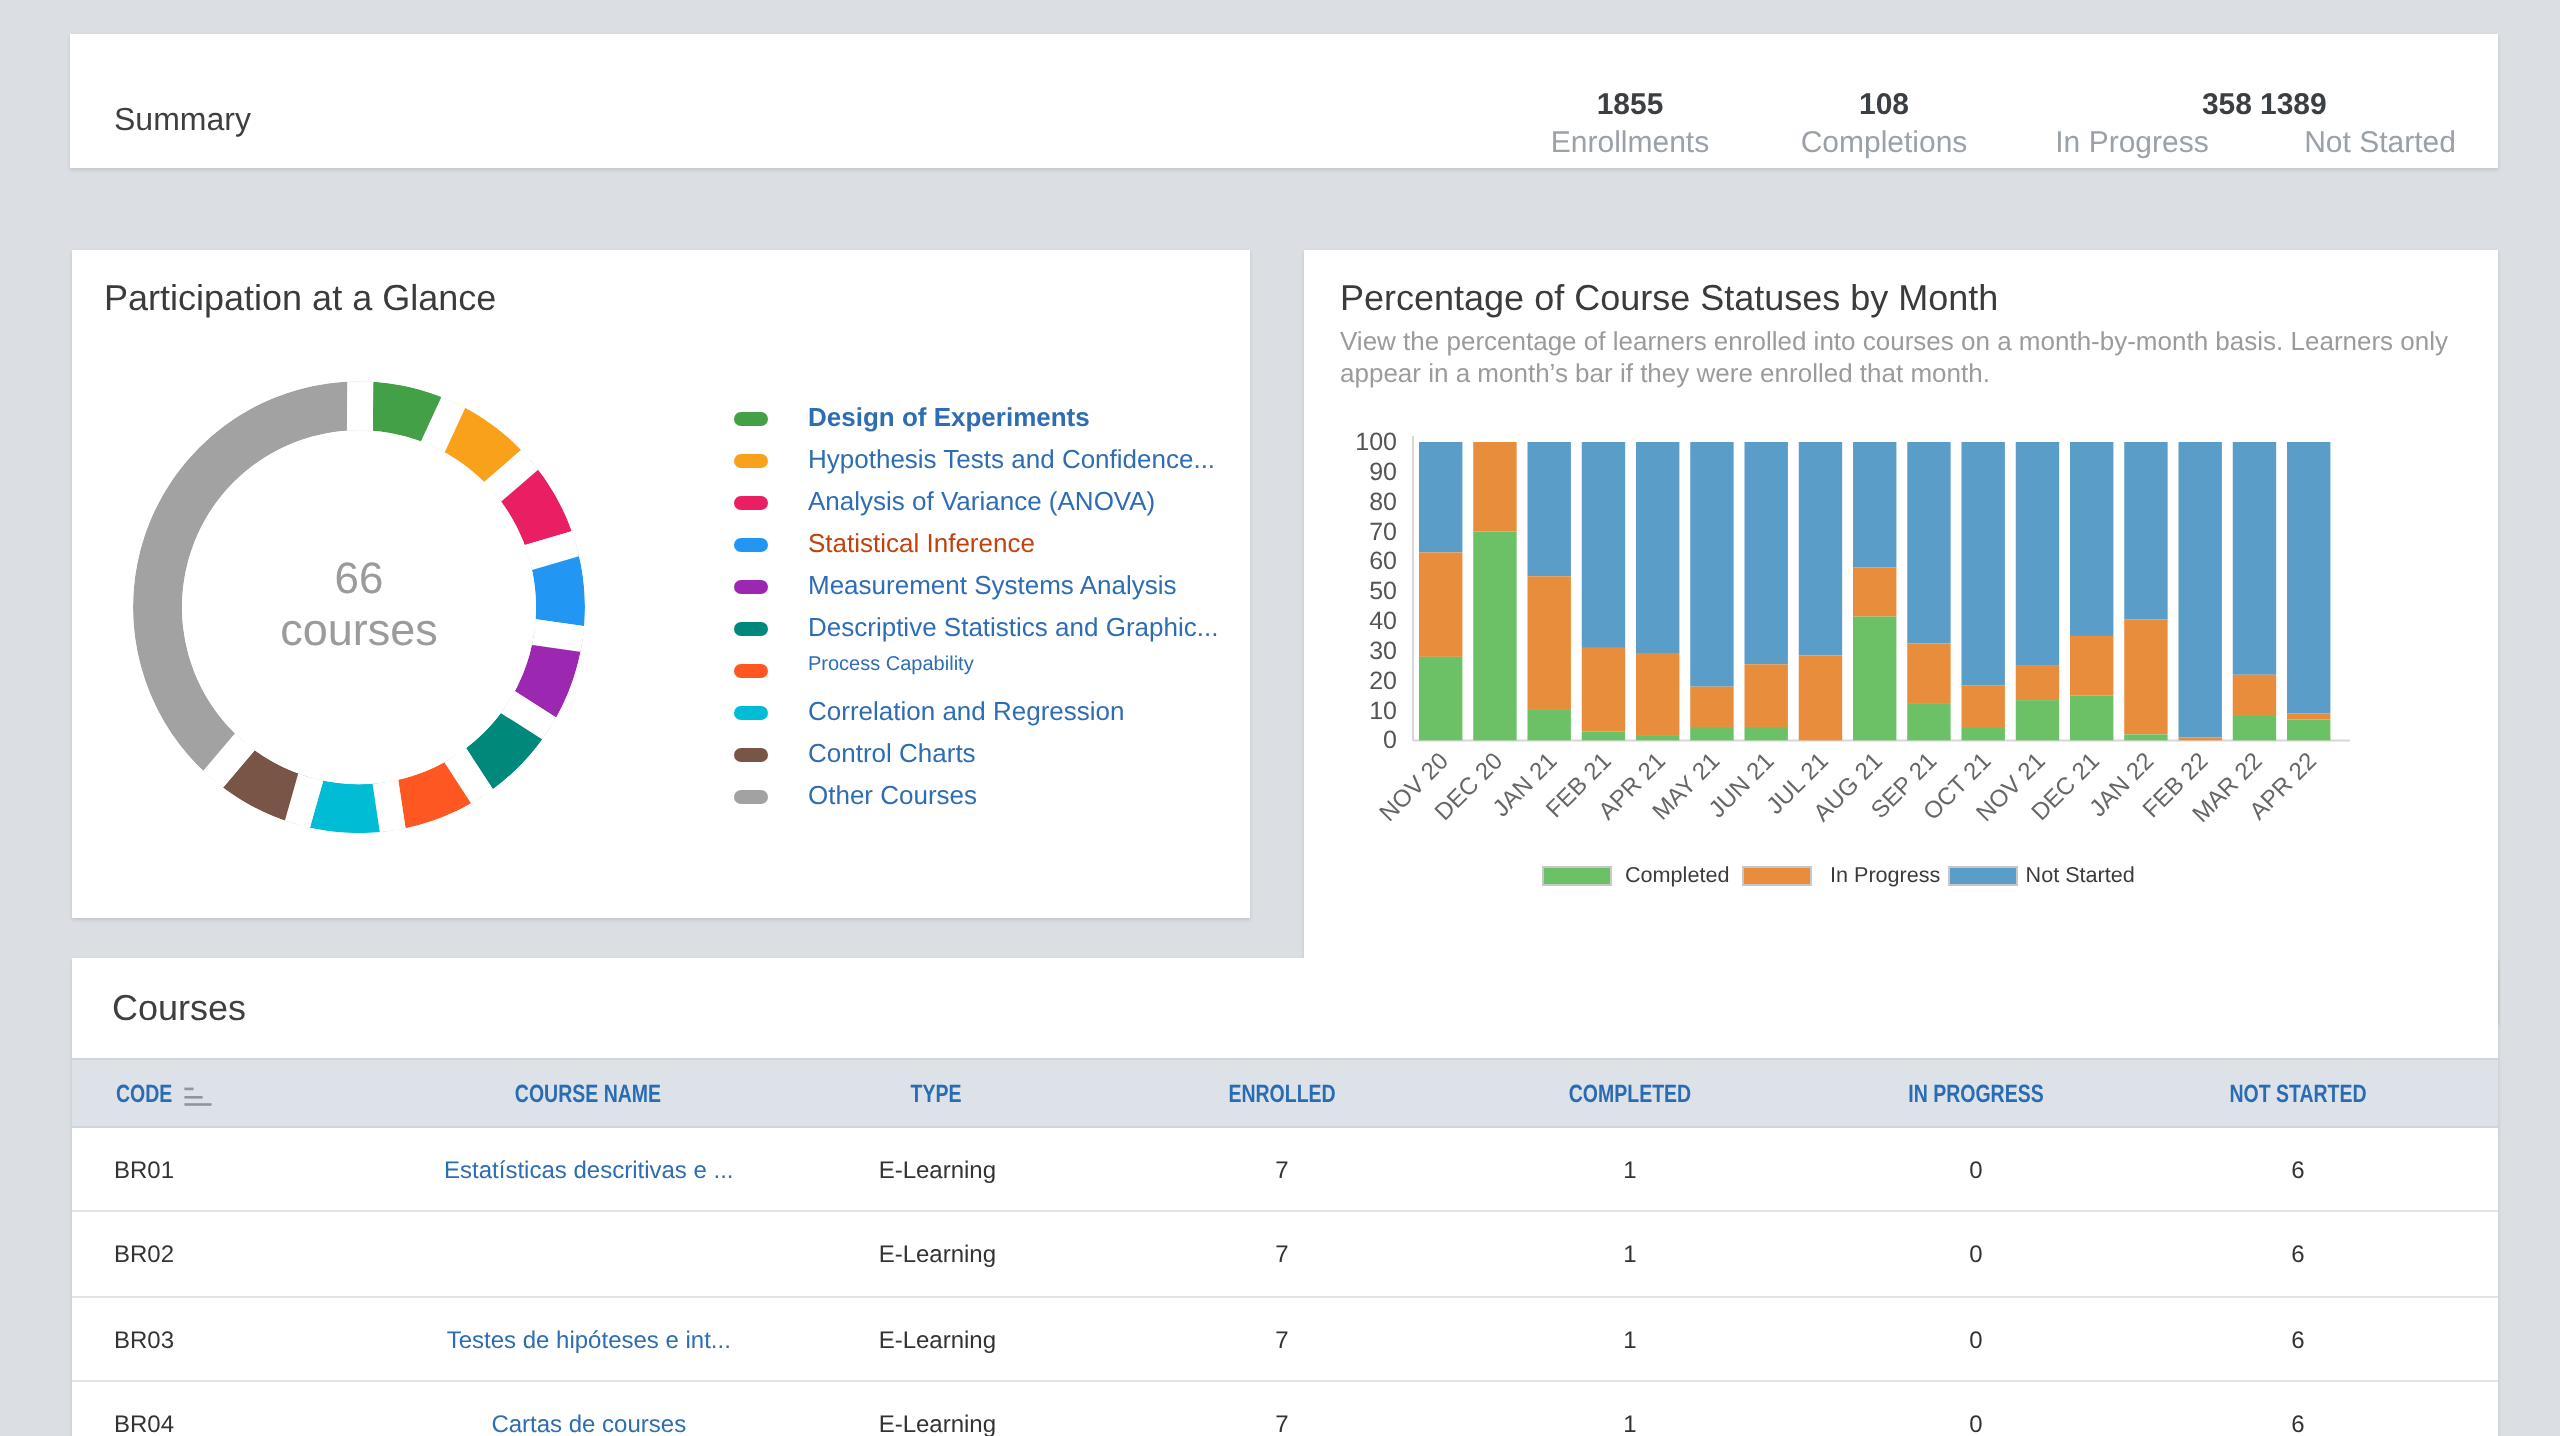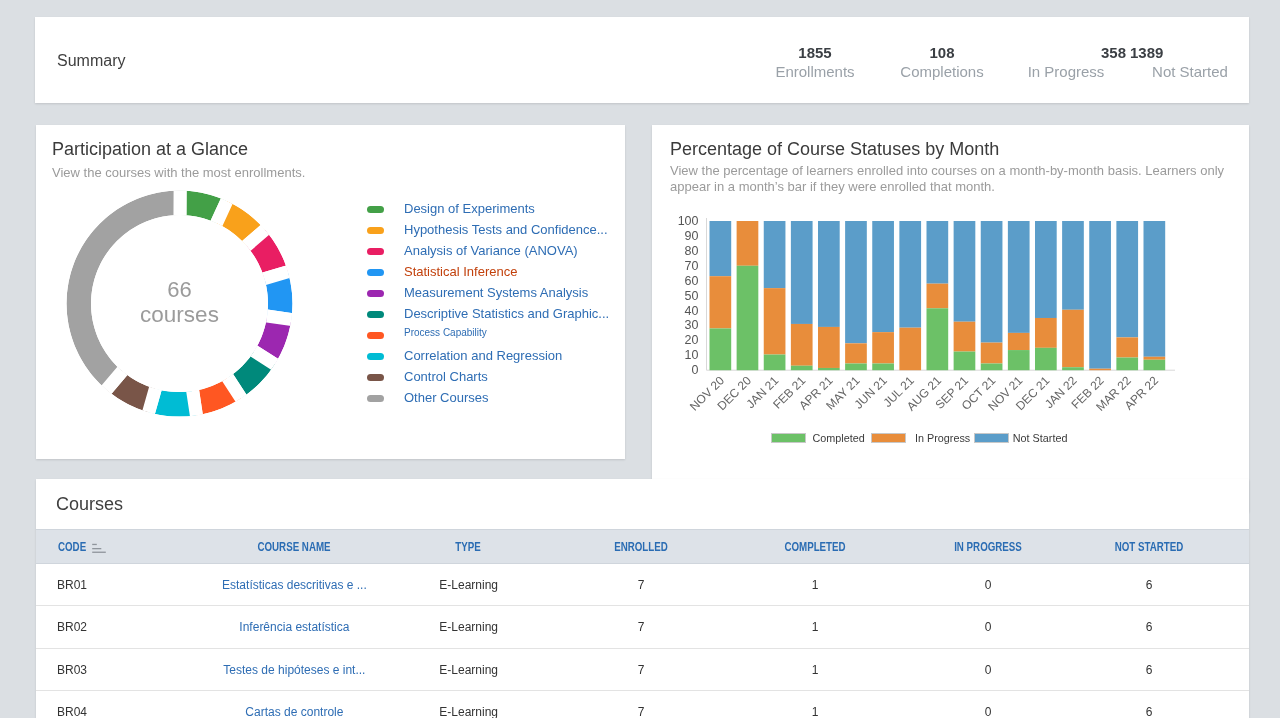--- a/index.html
+++ b/index.html
@@ -6,36 +6,35 @@
   html,body { width:1280px; height:718px; overflow:hidden; }
   body { background:#dbdfe3; font-family:"Liberation Sans",sans-serif; position:relative; }
   .card { position:absolute; background:#fff; box-shadow:0 1px 2px rgba(0,0,0,0.12); }
   .title18 { font-size:18px; color:#3b3b3b; }
   .sub13 { font-size:13px; color:#9b9b9b; }
   .abs { position:absolute; }
 </style>
 </head>
 <body>
 
-<div class="card" style="left:35px; top:17px; width:1214px; height:86px;">
+<div class="card" style="left:35px; top:17px; width:1214px; height:67px;">
   <div class="abs" style="left:22px; top:35px; font-size:16px; color:#3f3f3f;">Summary</div>
 
   <div class="abs" style="left:720px; top:27px; width:120px; text-align:center; font-size:15px; font-weight:600; color:#3b3f44;">1855</div>
   <div class="abs" style="left:720px; top:46px; width:120px; text-align:center; font-size:15px; color:#9aa1a8;">Enrollments</div>
   <div class="abs" style="left:847px; top:27px; width:120px; text-align:center; font-size:15px; font-weight:600; color:#3b3f44;">108</div>
   <div class="abs" style="left:847px; top:46px; width:120px; text-align:center; font-size:15px; color:#9aa1a8;">Completions</div>
   <div class="abs" style="left:971px; top:27px; width:120px; text-align:right; font-size:15px; font-weight:600; color:#3b3f44;">358</div>
   <div class="abs" style="left:971px; top:46px; width:120px; text-align:center; font-size:15px; color:#9aa1a8;">In Progress</div>
   <div class="abs" style="left:1095px; top:27px; width:120px; font-size:15px; font-weight:600; color:#3b3f44;">1389</div>
   <div class="abs" style="left:1095px; top:46px; width:120px; text-align:center; font-size:15px; color:#9aa1a8;">Not Started</div>
 </div>
 
 <div class="card" style="left:36px; top:125px; width:589px; height:334px;">
   <div class="abs title18" style="left:16px; top:14px;">Participation at a Glance</div>
-  <div class="abs sub13" style="left:16px; top:39.5px;">View the courses with the most enrollments.</div>
   <svg class="abs" style="left:0; top:0;" width="596" height="334" viewBox="0 0 596 334">
     <defs>
       <clipPath id="ring" clip-rule="evenodd">
         <path fill-rule="evenodd" d="M143.5,65.6 a113,113 0 1 0 0.0001,0 Z M143.5,90.1 a88.5,88.5 0 1 1 -0.0001,0 Z"></path>
       </clipPath>
     </defs>
     <g clip-path="url(#ring)">
       <path d="M143.5,178.6 L144.21,43.60 A135.0,135.0 0 0 1 200.01,56.00 Z" fill="#43A047" stroke="#fff" stroke-width="13"></path>
       <path d="M143.5,178.6 L200.01,56.00 A135.0,135.0 0 0 1 245.68,90.37 Z" fill="#F9A11B" stroke="#fff" stroke-width="13"></path>
       <path d="M143.5,178.6 L245.68,90.37 A135.0,135.0 0 0 1 273.03,140.56 Z" fill="#E91E63" stroke="#fff" stroke-width="13"></path>
@@ -47,21 +46,21 @@
       <path d="M143.5,178.6 L106.62,308.46 A135.0,135.0 0 0 1 56.18,281.56 Z" fill="#795548" stroke="#fff" stroke-width="13"></path>
       <path d="M143.5,178.6 L56.18,281.56 A135.0,135.0 0 0 1 144.21,43.60 Z" fill="#A2A2A2" stroke="#fff" stroke-width="13"></path>
     </g>
     <circle cx="143.5" cy="178.6" r="114" fill="none" stroke="#fff" stroke-width="2"></circle>
     <circle cx="143.5" cy="178.6" r="87.6" fill="none" stroke="#fff" stroke-width="1.8"></circle>
     <text x="143.5" y="171.5" text-anchor="middle" font-size="22" fill="#9b9b9b">66</text>
     <text x="143.5" y="197.3" text-anchor="middle" font-size="22.5" fill="#9b9b9b">courses</text>
   </svg>
 
   <div class="abs" style="left:331px; top:80.5px; width:16.5px; height:7px; border-radius:3.5px; background:#43A047;"></div>
-  <div class="abs" style="left:368px; top:76px; font-size:13px; color:#2e6db4;">Design of Experiments</div>
+  <div class="abs" style="left:368px; top:76px; font-size:13px; color:#2e6db4;font-weight:bold;">Design of Experiments</div>
   <div class="abs" style="left:331px; top:101.5px; width:16.5px; height:7px; border-radius:3.5px; background:#F9A11B;"></div>
   <div class="abs" style="left:368px; top:97px; font-size:13px; color:#2e6db4;">Hypothesis Tests and Confidence...</div>
   <div class="abs" style="left:331px; top:122.5px; width:16.5px; height:7px; border-radius:3.5px; background:#E91E63;"></div>
   <div class="abs" style="left:368px; top:118px; font-size:13px; color:#2e6db4;">Analysis of Variance (ANOVA)</div>
   <div class="abs" style="left:331px; top:143.5px; width:16.5px; height:7px; border-radius:3.5px; background:#2196F3;"></div>
   <div class="abs" style="left:368px; top:139px; font-size:13px; color:#c2410c;">Statistical Inference</div>
   <div class="abs" style="left:331px; top:164.5px; width:16.5px; height:7px; border-radius:3.5px; background:#9C27B0;"></div>
   <div class="abs" style="left:368px; top:160px; font-size:13px; color:#2e6db4;">Measurement Systems Analysis</div>
   <div class="abs" style="left:331px; top:185.5px; width:16.5px; height:7px; border-radius:3.5px; background:#00897B;"></div>
   <div class="abs" style="left:368px; top:181px; font-size:13px; color:#2e6db4;">Descriptive Statistics and Graphic...</div>
@@ -189,37 +188,36 @@
   <div class="row-line" style="top:126.3px;"></div>
   <div class="cell" style="left:21px; top:99.2px;">BR01</div>
   <div class="cell link" style="left:108.4px; top:99.2px; width:300px; text-align:center;">Estatísticas descritivas e ...</div>
   <div class="cell" style="left:352.7px; top:99.2px; width:160px; text-align:center;">E-Learning</div>
   <div class="cell" style="left:545.0px; top:99.2px; width:120px; text-align:center;">7</div>
   <div class="cell" style="left:719.0px; top:99.2px; width:120px; text-align:center;">1</div>
   <div class="cell" style="left:892.0px; top:99.2px; width:120px; text-align:center;">0</div>
   <div class="cell" style="left:1053.0px; top:99.2px; width:120px; text-align:center;">6</div>
   <div class="row-line" style="top:168.6px;"></div>
   <div class="cell" style="left:21px; top:141.4px;">BR02</div>
-  <div class="cell link" style="left:108.4px; top:141.4px; width:300px; text-align:center;">Inferência estatística</div>
   <div class="cell" style="left:352.7px; top:141.4px; width:160px; text-align:center;">E-Learning</div>
   <div class="cell" style="left:545.0px; top:141.4px; width:120px; text-align:center;">7</div>
   <div class="cell" style="left:719.0px; top:141.4px; width:120px; text-align:center;">1</div>
   <div class="cell" style="left:892.0px; top:141.4px; width:120px; text-align:center;">0</div>
   <div class="cell" style="left:1053.0px; top:141.4px; width:120px; text-align:center;">6</div>
   <div class="row-line" style="top:210.9px;"></div>
   <div class="cell" style="left:21px; top:183.8px;">BR03</div>
   <div class="cell link" style="left:108.4px; top:183.8px; width:300px; text-align:center;">Testes de hipóteses e int...</div>
   <div class="cell" style="left:352.7px; top:183.8px; width:160px; text-align:center;">E-Learning</div>
   <div class="cell" style="left:545.0px; top:183.8px; width:120px; text-align:center;">7</div>
   <div class="cell" style="left:719.0px; top:183.8px; width:120px; text-align:center;">1</div>
   <div class="cell" style="left:892.0px; top:183.8px; width:120px; text-align:center;">0</div>
   <div class="cell" style="left:1053.0px; top:183.8px; width:120px; text-align:center;">6</div>
 
   <div class="cell" style="left:21px; top:226.0px;">BR04</div>
-  <div class="cell link" style="left:108.4px; top:226.0px; width:300px; text-align:center;">Cartas de controle</div>
+  <div class="cell link" style="left:108.4px; top:226.0px; width:300px; text-align:center;">Cartas de courses</div>
   <div class="cell" style="left:352.7px; top:226.0px; width:160px; text-align:center;">E-Learning</div>
   <div class="cell" style="left:545.0px; top:226.0px; width:120px; text-align:center;">7</div>
   <div class="cell" style="left:719.0px; top:226.0px; width:120px; text-align:center;">1</div>
   <div class="cell" style="left:892.0px; top:226.0px; width:120px; text-align:center;">0</div>
   <div class="cell" style="left:1053.0px; top:226.0px; width:120px; text-align:center;">6</div>
 </div>
 
 <style>
  .hl { font-size:12.5px; font-weight:700; color:#2a6cb3; transform:scaleX(0.78); transform-origin:center; }
  .row-line { position:absolute; left:0; width:1213px; border-bottom:1px solid #e3e3e3; }

